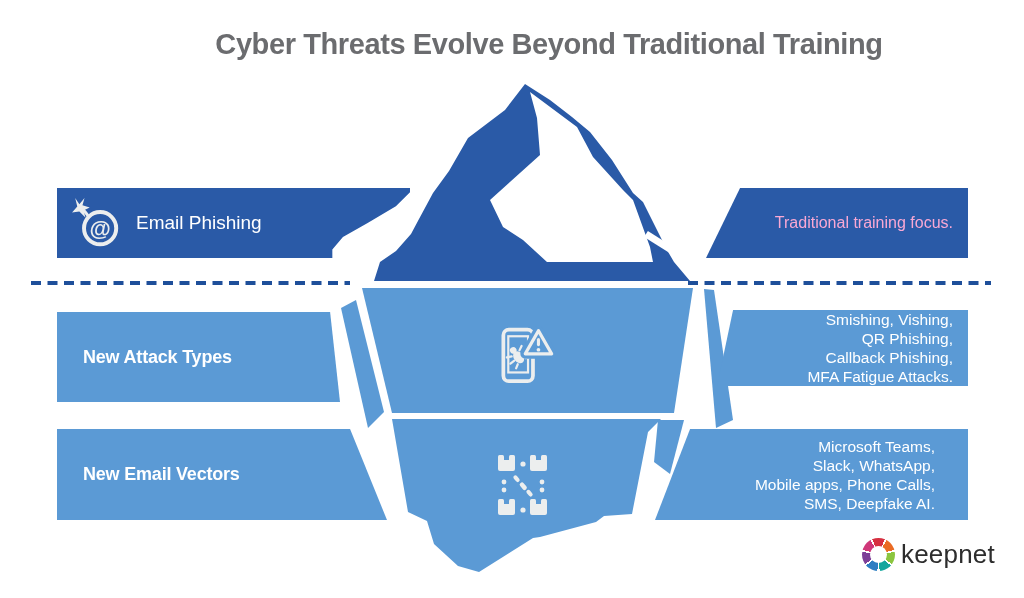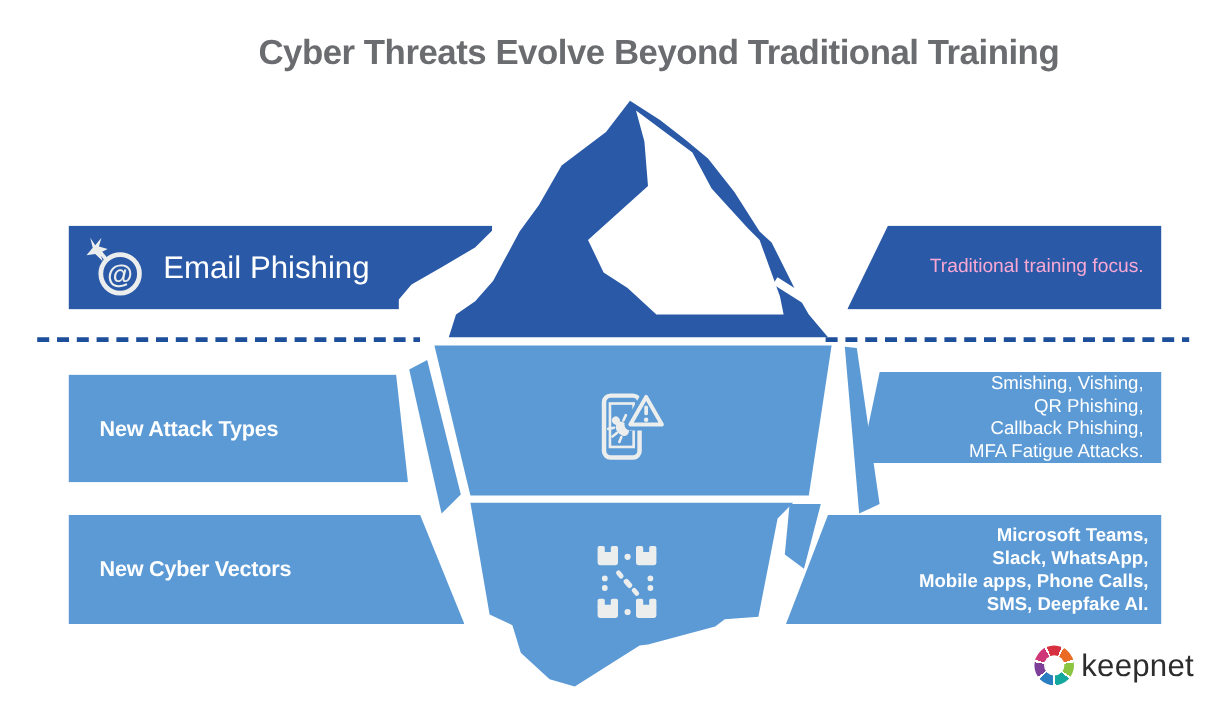--- a/index.html
+++ b/index.html
@@ -15,21 +15,21 @@
   }
   .iceberg-svg{position:absolute;inset:0;}
   .bar{position:absolute;display:flex;align-items:center;box-sizing:border-box;}
   .bar-dark{background:var(--c-dark_blue);}
   .bar-light{background:var(--c-light_blue);}
   .bar-email{
     left:57px;top:188px;width:353px;height:70px;
     clip-path:polygon(0 0,100% 0,100% 6%,96% 26%,88% 50%,81% 70%,78% 88%,78% 100%,0 100%);
     padding-left:14px;gap:13px;
   }
-  .bar-email .label{color:#fff;font-size:26px;}
+  .bar-email .label{color:#fff;font-size:19px;}
   .bar-trad{
     left:706px;top:188px;width:262px;height:70px;
     clip-path:polygon(13% 0,100% 0,100% 100%,0 100%);
     justify-content:flex-end;padding-right:15px;
   }
   .bar-trad .note-single{color:#f9a8d4;font-size:16px;}
   .bar-types{
     left:57px;top:312px;width:283px;height:90px;
     clip-path:polygon(0 0,96.5% 0,100% 100%,0 100%);
     padding-left:26px;
@@ -41,21 +41,21 @@
   }
   .bold-label{color:#fff;font-size:18px;font-weight:700;letter-spacing:-0.2px;}
   .bar-smishing{
     left:717px;top:310px;width:251px;height:76px;
     clip-path:polygon(6.4% 0,100% 0,100% 100%,0 100%);
     justify-content:flex-end;padding-right:15px;
   }
   .bar-channels{
     left:655px;top:429px;width:313px;height:91px;
     clip-path:polygon(11.2% 0,100% 0,100% 100%,0 100%);
-    justify-content:flex-end;padding-right:11px;font-weight:bold;
+    justify-content:flex-end;padding-right:33px;
   }
   .note{
     color:#fff;font-size:15.5px;line-height:19px;text-align:right;
     white-space:pre-line;
   }
   .mid-icon{position:absolute;}
   .icon-phone{left:488px;top:316px;}
   .icon-botnet{left:492px;top:446px;}
   .logo{position:absolute;left:862px;top:538px;display:flex;align-items:center;gap:6px;justify-content:center;}
   .logo-ring{
@@ -120,21 +120,21 @@
     <span class="bold-label">New Attack Types</span>
   </div>
   <div class="bar bar-light bar-smishing">
     <span class="note">Smishing, Vishing,
 QR Phishing,
 Callback Phishing,
 MFA Fatigue Attacks.</span>
   </div>
 
   <div class="bar bar-light bar-vectors">
-    <span class="bold-label">New Cyber Vectors</span>
+    <span class="bold-label">New Email Vectors</span>
   </div>
   <div class="bar bar-light bar-channels">
     <span class="note">Microsoft Teams,
 Slack, WhatsApp,
 Mobile apps, Phone Calls,
 SMS, Deepfake AI.</span>
   </div>
 
   <div class="mid-icon icon-phone">
     <svg width="68" height="80" viewBox="0 0 62 60">

